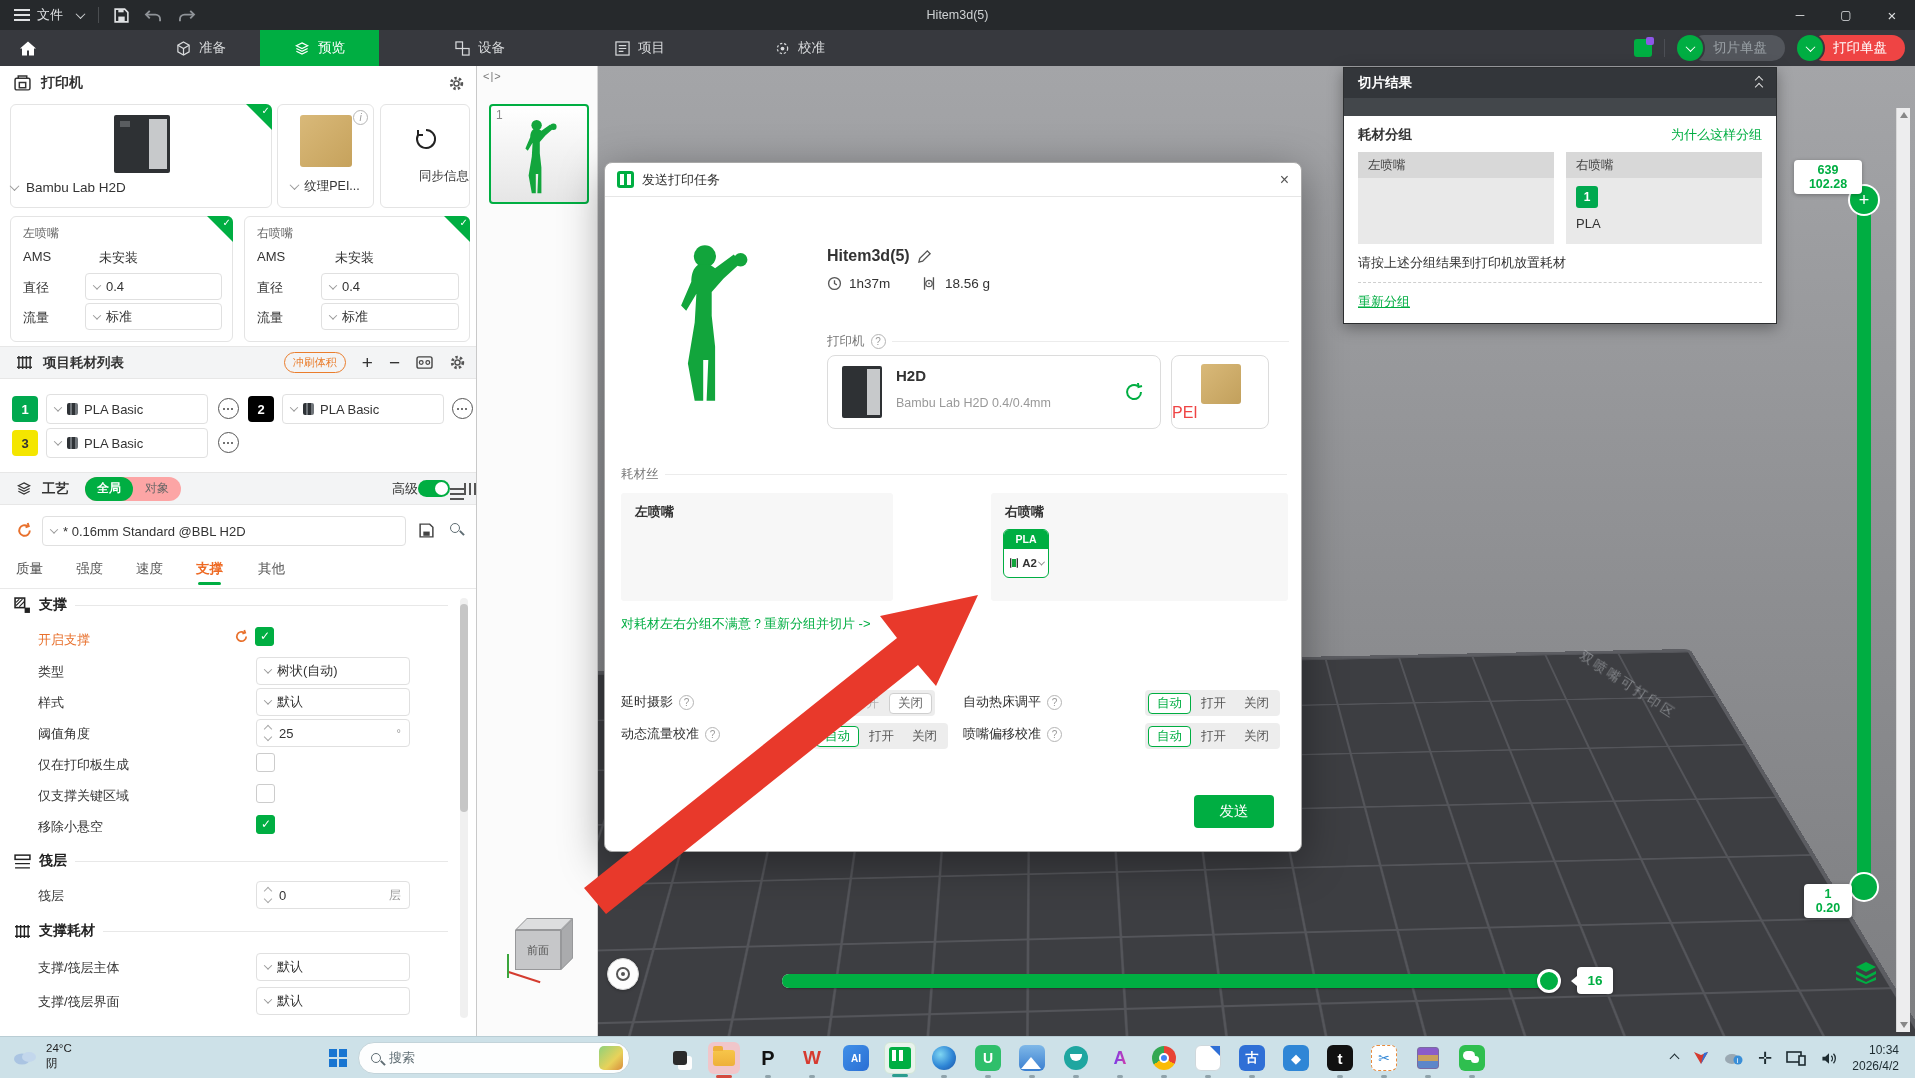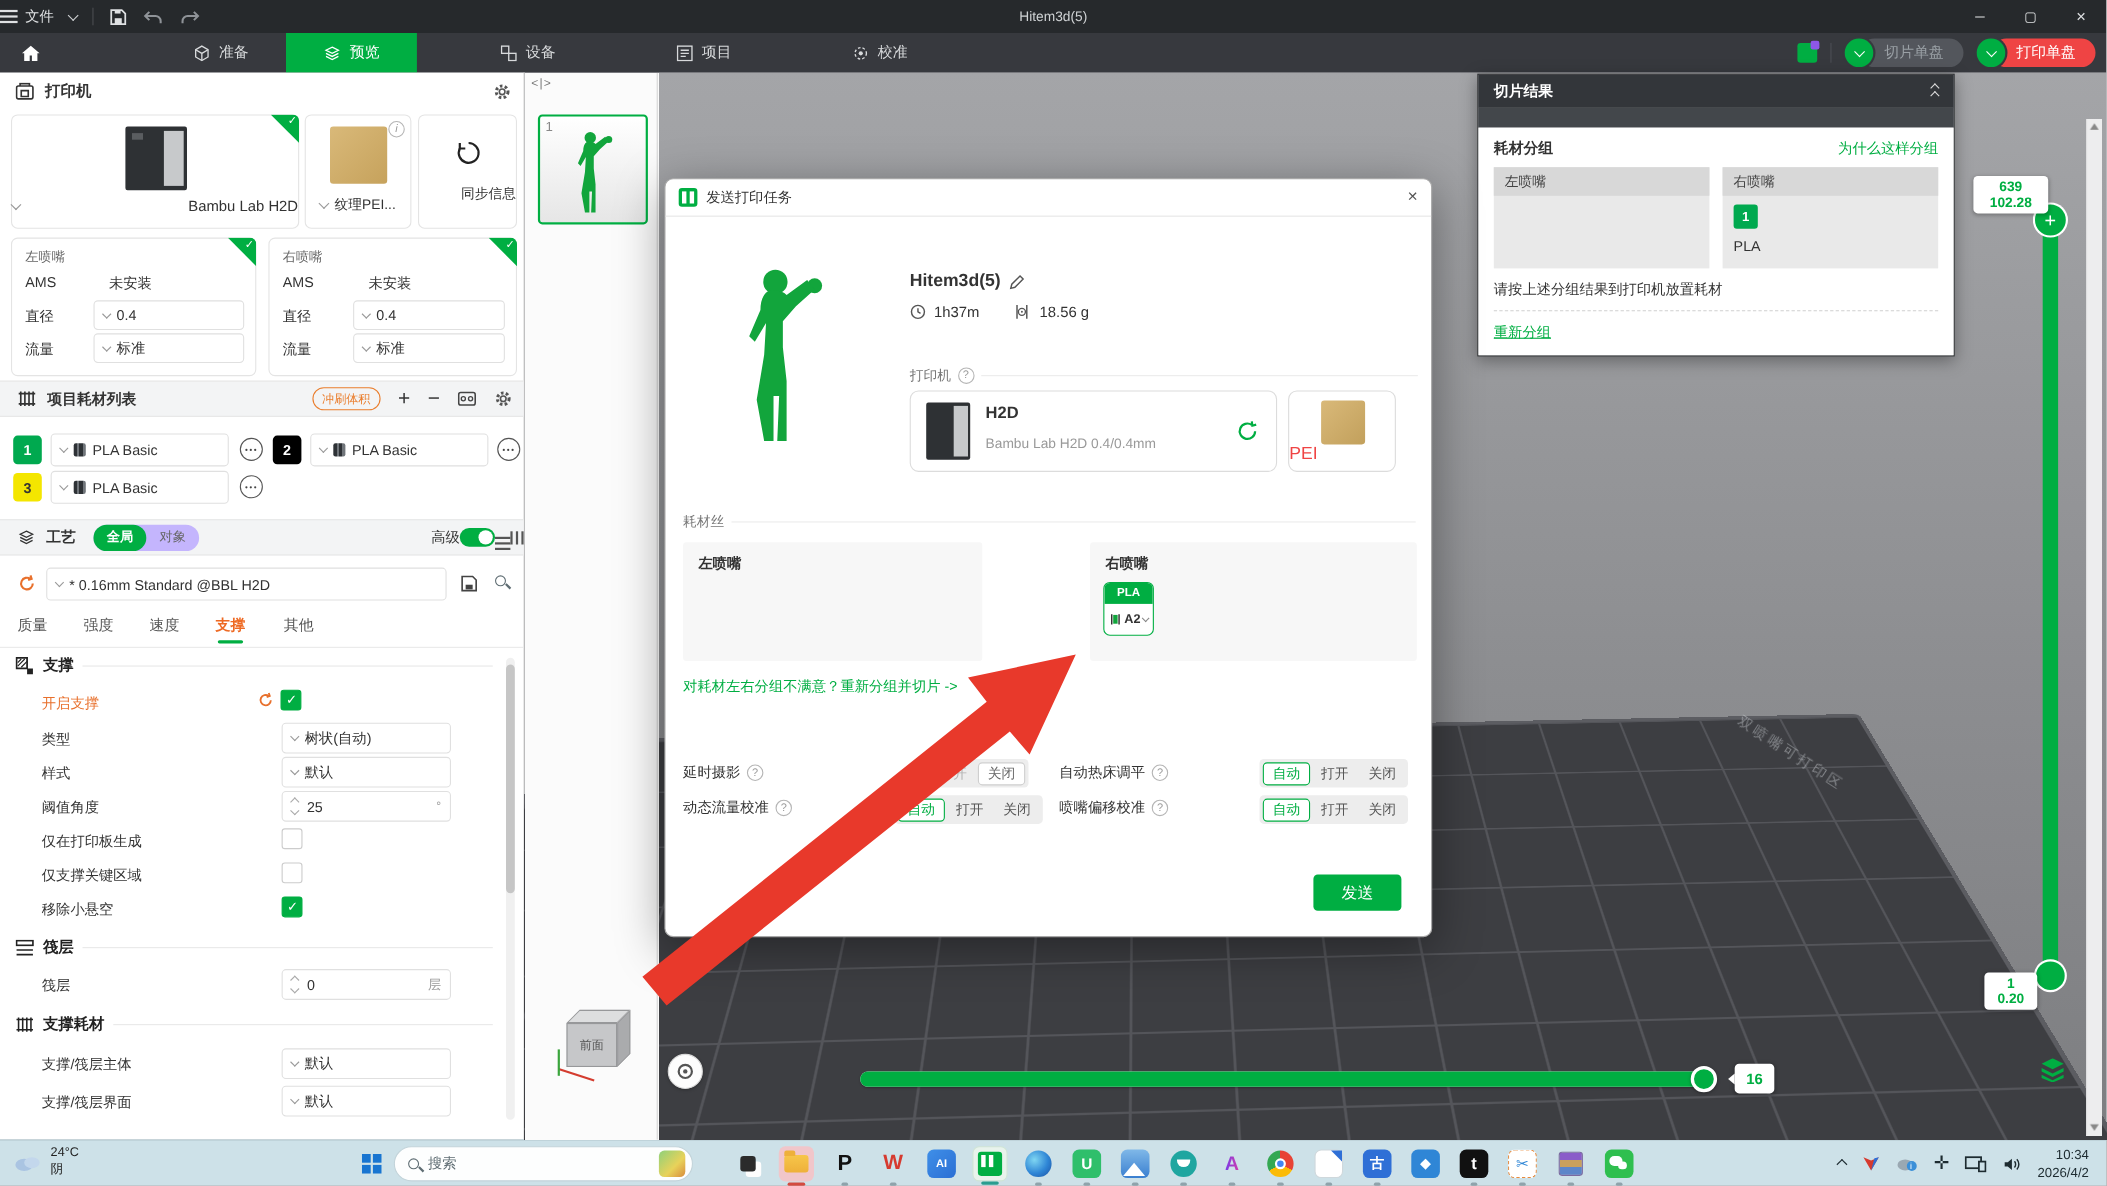--- a/index.html
+++ b/index.html
@@ -3,21 +3,21 @@
 <meta charset="utf-8">
 <style>
   * { box-sizing: border-box; margin:0; padding:0; }
   html,body { width:1915px; height:1078px; overflow:hidden; }
   body { font-family:"Liberation Sans","DejaVu Sans",sans-serif; font-size:13px; color:#333; }
   .app { position:relative; width:1915px; height:1078px; background:#939497; overflow:hidden; }
   .flex { display:flex; align-items:center; }
 
   
   .titlebar { position:absolute; left:0; top:0; width:1915px; height:30px; background:#26292c; color:#dfe1e3; display:flex; align-items:center; }
-  .tb-left { display:flex; align-items:center; gap:14px; }
+  .tb-left { display:flex; align-items:center; gap:14px; padding-left:14px; }
   .burger { width:16px; height:12px; border-top:2px solid #dfe1e3; border-bottom:2px solid #dfe1e3; position:relative; }
   .burger::after { content:""; position:absolute; left:0; top:3px; width:16px; height:2px; background:#dfe1e3; }
   .tb-divider { width:1px; height:16px; background:#4a4d50; }
   .win-title { position:absolute; left:50%; transform:translateX(-50%); font-size:12.5px; color:#cfd2d4; }
   .win-controls { position:absolute; right:0; top:0; height:30px; display:flex; }
   .win-controls span { width:46px; height:30px; display:flex; align-items:center; justify-content:center; font-size:12px; color:#dfe1e3; }
   .chev { display:inline-block; width:7px; height:7px; border-right:1.6px solid currentColor; border-bottom:1.6px solid currentColor; transform:rotate(45deg) translate(-1px,-1px); }
   .icon-svg { display:inline-block; vertical-align:middle; }
 
   
@@ -47,21 +47,21 @@
   .spin-arr i { width:6px; height:6px; border-right:1.4px solid #aaa; border-bottom:1.4px solid #aaa; display:block; }
   .spin-arr i.up { transform:rotate(-135deg); }
   .spin-arr i.dn { transform:rotate(45deg); }
   .cb { width:19px; height:19px; border:1px solid #ccc; border-radius:3px; background:#fff; }
   .cb.on { background:#00ae42; border-color:#00ae42; position:relative; }
   .cb.on::after { content:"✓"; position:absolute; left:4px; top:1px; color:#fff; font-size:12px; }
   .chip { width:26px; height:26px; border-radius:4px; display:flex; align-items:center; justify-content:center; font-size:13px; font-weight:bold; }
   .dots { width:21px; height:21px; border:1.5px solid #555; border-radius:50%; position:relative; }
   .dots::after { content:""; position:absolute; left:4px; top:9px; width:2px; height:2px; background:#444; border-radius:50%; box-shadow:4px 0 0 #444, 8px 0 0 #444; }
   .swatch { width:11px; height:12px; background:linear-gradient(90deg,#2e3236 0 3px,#70757a 3px 5px,#2e3236 5px 8px,#70757a 8px 11px); border-radius:2px; flex:0 0 auto; }
-  .pillbox { display:flex; background:#c4b5fd; border-radius:12px; height:24px; align-items:center; }
+  .pillbox { display:flex; background:#fca5a5; border-radius:12px; height:24px; align-items:center; }
   .pill-seg { padding:0 12px; height:24px; display:flex; align-items:center; border-radius:12px; font-size:12px; color:#666; }
   .pill-seg.on { background:#00ae42; color:#fff; font-weight:bold; }
   .toggle { width:32px; height:17px; border-radius:9px; background:#00ae42; position:relative; }
   .toggle::after { content:""; position:absolute; right:2px; top:2px; width:13px; height:13px; border-radius:50%; background:#fff; }
   .group-head { display:flex; align-items:center; gap:8px; font-weight:bold; font-size:14px; color:#222; }
   .group-head .line { flex:1; height:1px; background:#e8e8e8; }
   .orange { color:#e8702c; }
   .ptab { font-size:13.5px; color:#555; position:absolute; top:8px; }
   .ptab.active { color:#ee6a24; font-weight:bold; }
   .ptab.active::after { content:""; position:absolute; left:2px; right:2px; bottom:-7px; height:3px; background:#00ae42; border-radius:2px; }
@@ -244,21 +244,21 @@
         <circle cx="8" cy="8" r="5" fill="none" stroke="#555" stroke-width="2.6" stroke-dasharray="2.2 2"></circle>
         <circle cx="8" cy="8" r="2.4" fill="none" stroke="#555" stroke-width="1.4"></circle>
       </svg>
 
     <div class="card" style="left:10px;top:38px;width:262px;height:104px">
       <span class="corner-check"></span>
       <div style="position:absolute;left:103px;top:10px;width:56px;height:58px;background:#2e3134;border-radius:2px">
         <div style="position:absolute;right:3px;top:4px;width:18px;height:50px;background:#c7c9cb"></div>
         <div style="position:absolute;left:6px;top:6px;width:10px;height:6px;background:#5a5d60"></div>
       </div>
-      <div class="flex" style="position:absolute;left:0;right:0;bottom:12px;justify-content:space-between;gap:8px;font-size:13.5px">
+      <div class="flex" style="position:absolute;left:0;right:0;bottom:12px;justify-content:flex-start;gap:8px;font-size:13.5px">
         <span class="chev" style="color:#999"></span>
         <span>Bambu Lab H2D</span>
       </div>
     </div>
     <div class="card" style="left:277px;top:38px;width:97px;height:104px">
       <div style="position:absolute;left:22px;top:10px;width:52px;height:52px;background:linear-gradient(135deg,#d9b979,#c6a25c);border-radius:3px"></div>
       <span class="qmark" style="position:absolute;right:5px;top:5px;font-style:italic">i</span>
       <div class="flex" style="position:absolute;left:0;right:0;bottom:12px;justify-content:center;gap:6px;font-size:12.5px">
         <span class="chev" style="color:#999"></span>
         <span>纹理PEI...</span>

